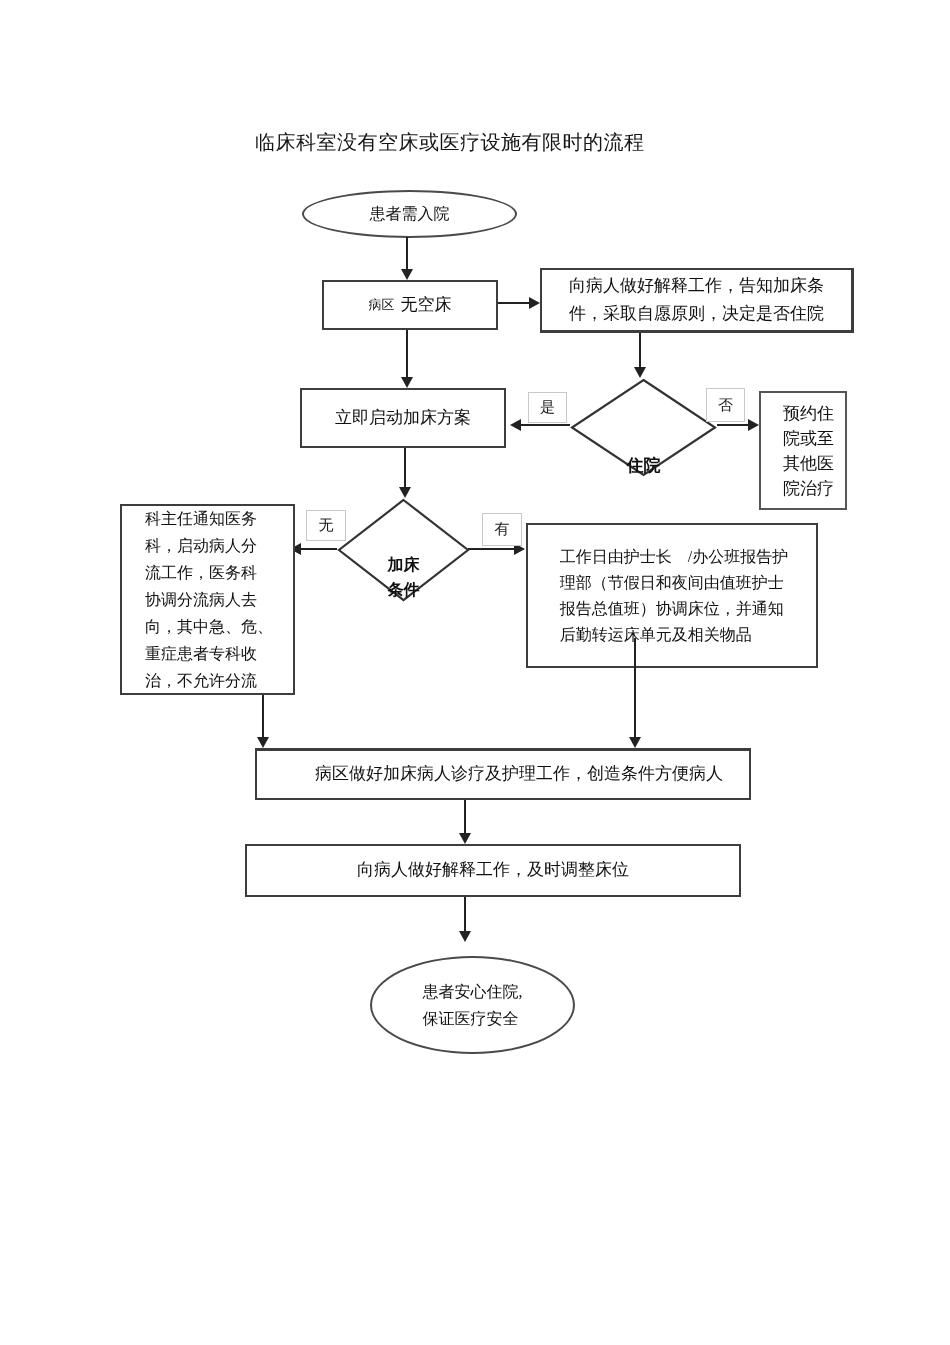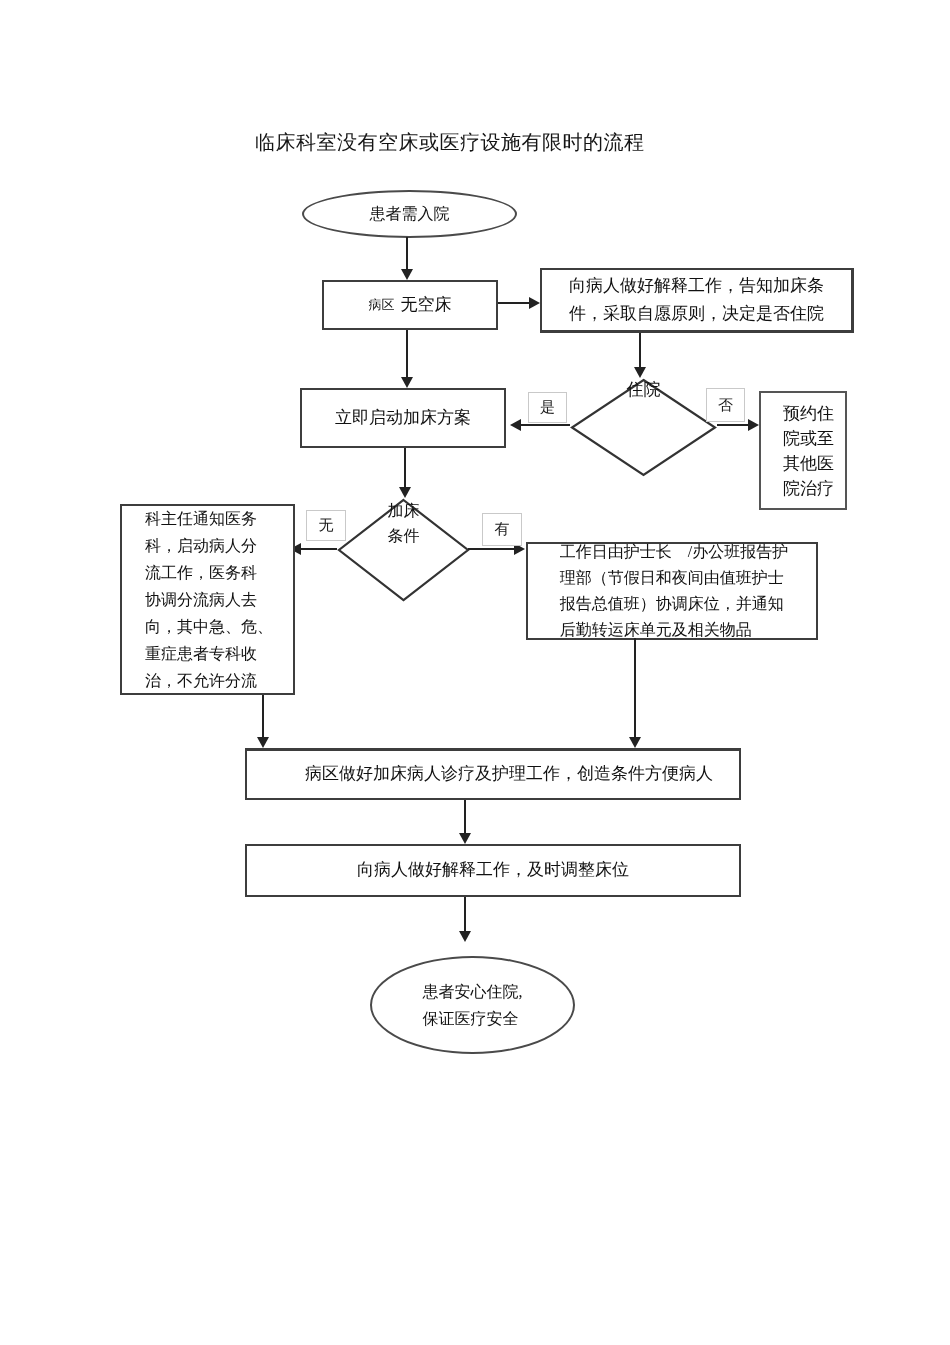--- a/index.html
+++ b/index.html
@@ -21,22 +21,22 @@
     position:absolute;box-sizing:border-box;
     background:#ffffff;border:2px solid #3d3d3d;
     display:flex;align-items:center;justify-content:center;
     text-align:center;font-size:16px;line-height:1.55;
     white-space:pre-line;color:#111;
   }
   .ellipse{border-radius:50%;border-color:#4a4a4a;}
   .tleft{text-align:left;justify-content:center;}
   .diamond{
     position:absolute;box-sizing:border-box;
-    display:flex;align-items:flex-start;justify-content:center;
-    background:transparent;border:none;
+    display:flex;align-items:flex-end;justify-content:center;
+    background:transparent;border:none;font-weight:bold;
   }
   .diamond svg{position:absolute;left:0;top:0;width:100%;height:100%;}
   .diamond .dtext{position:relative;z-index:2;white-space:pre-line;text-align:center;}
   .vline{position:absolute;width:2px;background:#222;}
   .hline{position:absolute;height:2px;background:#222;}
   .ah{position:absolute;width:0;height:0;}
   .ah-down{border-left:6px solid transparent;border-right:6px solid transparent;border-top:11px solid #222;}
   .ah-left{border-top:6px solid transparent;border-bottom:6px solid transparent;border-right:11px solid #222;}
   .ah-right{border-top:6px solid transparent;border-bottom:6px solid transparent;border-left:11px solid #222;}
   .edge-label{
@@ -135,34 +135,34 @@
   <div class="node tleft" style="left:120px;top:504px;width:175px;height:191px;font-size:16px;line-height:27px;padding:4px 10px 4px 13px;">
     <span>科主任通知医务
 科，启动病人分
 流工作，医务科
 协调分流病人去
 向，其中急、危、
 重症患者专科收
 治，不允许分流</span>
   </div>
 
-  <div class="node tleft" style="left:526px;top:523px;width:292px;height:98px;font-size:16px;line-height:26px;padding:4px 8px 4px 12px;margin-top:19px;">
+  <div class="node tleft" style="left:526px;top:523px;width:292px;height:145px;font-size:16px;line-height:26px;padding:4px 8px 4px 12px;">
     <span>工作日由护士长　/办公班报告护
 理部（节假日和夜间由值班护士
 报告总值班）协调床位，并通知
 后勤转运床单元及相关物品</span>
   </div>
 
   <div class="vline" style="left:262px;top:695px;height:43px;"></div>
   <div class="ah ah-down" style="left:257px;top:737px;"></div>
 
   <div class="vline" style="left:634px;top:638px;height:100px;"></div>
   <div class="ah ah-down" style="left:629px;top:737px;"></div>
 
-  <div class="node tleft" style="left:245px;top:748px;width:496px;height:52px;font-size:17px;padding-left:32px;border-top-width:3px;">
+  <div class="node tleft" style="left:255px;top:748px;width:496px;height:52px;font-size:17px;padding-left:32px;border-top-width:3px;">
     <span>病区做好加床病人诊疗及护理工作，创造条件方便病人</span>
   </div>
 
   <div class="vline" style="left:464px;top:800px;height:33px;"></div>
   <div class="ah ah-down" style="left:459px;top:833px;"></div>
 
   <div class="node" style="left:245px;top:844px;width:496px;height:53px;font-size:17px;">
     <span>向病人做好解释工作，及时调整床位</span>
   </div>
 

